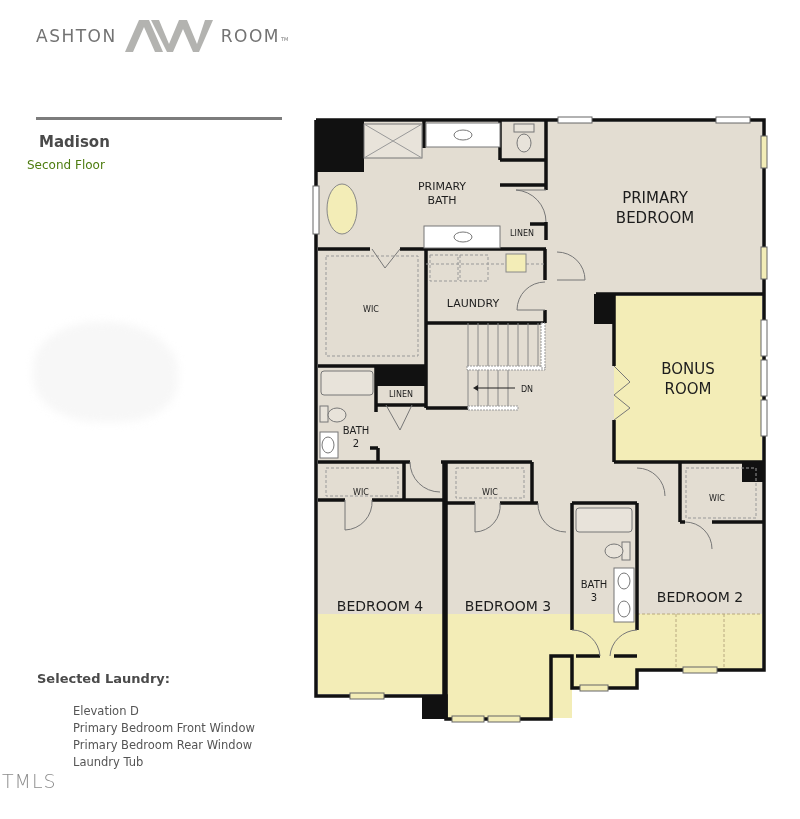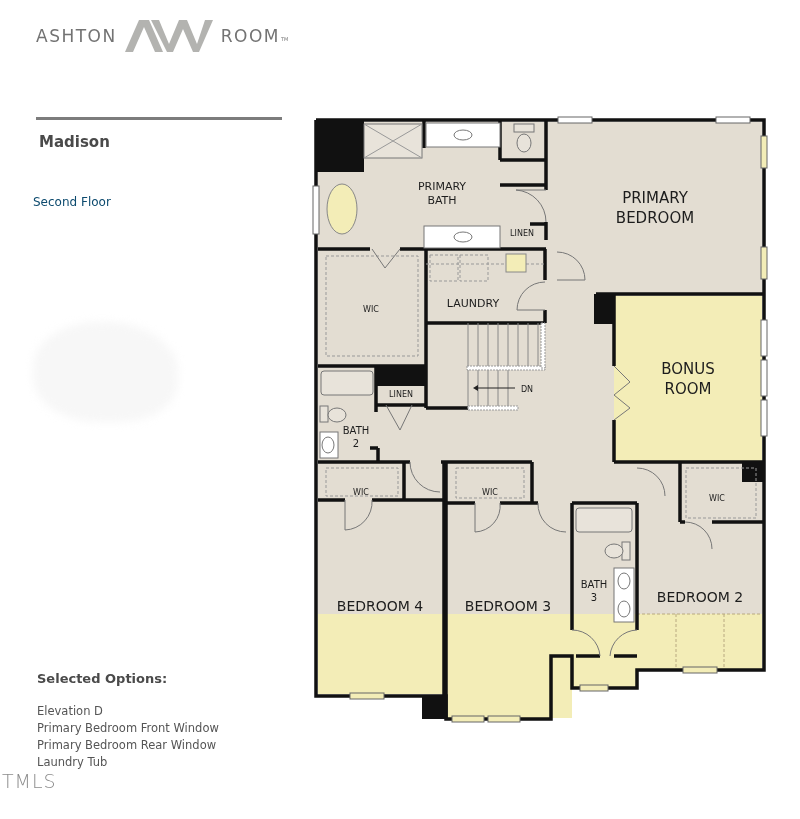--- a/index.html
+++ b/index.html
@@ -3,25 +3,25 @@
 <meta charset="utf-8">
 <style>
   html, body { margin:0; padding:0; background:#ffffff; }
   body { width:800px; height:819px; position:relative; overflow:hidden; font-family:"DejaVu Sans", sans-serif; }
   .logo { position:absolute; left:36px; top:18px; height:36px; display:flex; align-items:center; }
   .logo-text { font-family:"DejaVu Sans", sans-serif; font-size:17px; letter-spacing:1.5px; color:#737373; }
   .logo-mark { margin:0 8px; }
   .logo-tm { font-size:5px; color:#777; align-self:flex-end; margin-bottom:12px; margin-left:1px; }
   .rule { position:absolute; left:36px; top:117px; width:246px; height:3px; background:#7c7c7c; }
   .title { position:absolute; left:39px; top:133px; font-size:15px; font-weight:bold; color:#4a4a4a; }
-  .subtitle { position:absolute; left:33px; top:158px; font-size:12px; color:#0c4a6e;margin-top:37px; }
+  .subtitle { position:absolute; left:27px; top:158px; font-size:12px; color:#4d7c0f; }
   .blur-patch { position:absolute; left:33px; top:322px; width:145px; height:100px; border-radius:45% 50% 40% 45%; background:#f7f7f7; filter:blur(4px); }
   .options-title { position:absolute; left:37px; top:671px; font-size:13px; font-weight:bold; color:#4a4a4a; }
   .options-list { position:absolute; left:37px; top:703px; margin:0; padding:0; list-style:none; }
-  .options-list li { font-size:11.5px; line-height:17px; color:#555555; white-space:nowrap; }
+  .options-list li { font-size:11.5px; line-height:17px; color:#555555; white-space:nowrap;margin-left:36px; }
   .watermark { position:absolute; left:2px; top:770px; font-size:19px; color:#777; letter-spacing:1px; font-family:"DejaVu Sans", sans-serif; font-weight:200; opacity:.85;text-align:center; }
   .plan { position:absolute; left:0; top:0; width:800px; height:819px; }
   .room-label { font-family:"DejaVu Sans", sans-serif; fill:#1d1d1d; text-anchor:middle; }
 </style>
 </head>
 <body>
 
 <div class="logo">
   <span class="logo-text">ASHTON</span>
   <svg class="logo-mark" width="88" height="34" viewBox="0 0 88 34">
@@ -31,21 +31,21 @@
   <span class="logo-text">ROOM</span>
   <span class="logo-tm">TM</span>
 </div>
 
 <div class="rule"></div>
 <div class="title">Madison</div>
 <div class="subtitle">Second Floor</div>
 
 <div class="blur-patch"></div>
 
-<div class="options-title">Selected Options:</div>
+<div class="options-title">Selected Laundry:</div>
 <ul class="options-list">
   <li>Elevation D</li>
   <li>Primary Bedroom Front Window</li>
   <li>Primary Bedroom Rear Window</li>
   <li>Laundry Tub</li>
 </ul>
 
 <div class="watermark">TMLS</div>
 
 <svg class="plan" viewBox="0 0 800 819" width="800" height="819">

